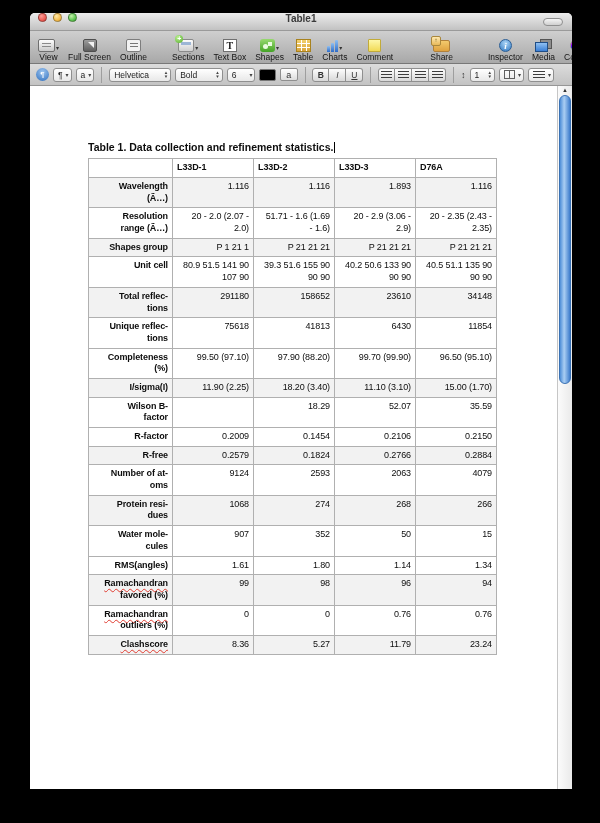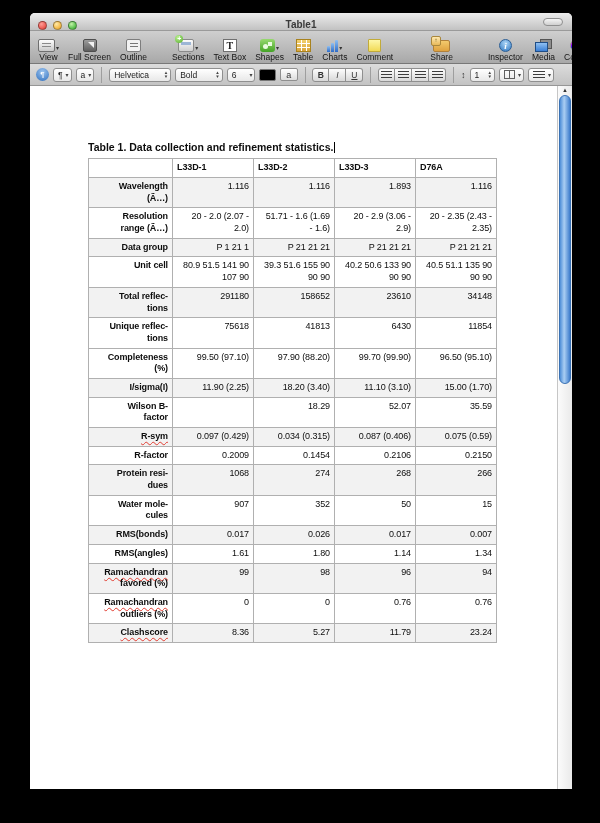--- a/index.html
+++ b/index.html
@@ -4,21 +4,21 @@
 <style>
   * { margin:0; padding:0; box-sizing:border-box; }
   html,body { width:600px; height:823px; background:#000; font-family:"Liberation Sans","DejaVu Sans",sans-serif; overflow:hidden; }
 
   .window { position:absolute; left:30px; top:13px; width:542px; height:776px;
             border-radius:5px 5px 0 0; overflow:hidden; background:#fff;
             box-shadow:0 8px 24px rgba(0,0,0,.7); }
 
   
   .titlebar { height:18px; background:linear-gradient(#ececec,#c2c2c2); border-bottom:1px solid #9a9a9a;
-              display:flex; align-items:flex-end; position:relative; }
+              display:flex; align-items:flex-start; position:relative; }
   .lights { display:flex; gap:6px; margin-left:8px; }
   .light { width:9px; height:9px; border-radius:50%; border:1px solid rgba(0,0,0,.35); }
   .light.red { background:radial-gradient(circle at 35% 30%,#ff9d96,#ee5f57 60%,#c93a31); }
   .light.yellow { background:radial-gradient(circle at 35% 30%,#ffe9a8,#f5bd4f 60%,#d99a2b); }
   .light.green { background:radial-gradient(circle at 35% 30%,#c4f2a9,#61c554 60%,#3f9e32); }
   .win-title { position:absolute; left:0; right:0; text-align:center; font-size:10px; font-weight:bold; color:#3a3a3a; }
   .pill { position:absolute; right:9px; top:5px; width:20px; height:8px; border-radius:4px;
           border:1px solid #8f8f8f; background:linear-gradient(#f5f5f5,#cfcfcf); }
 
   
@@ -328,21 +328,21 @@
               <td>20  - 2.0 (2.07 -
 2.0)</td>
               <td>51.71  - 1.6 (1.69
 - 1.6)</td>
               <td>20  - 2.9 (3.06 -
 2.9)</td>
               <td>20  - 2.35 (2.43 -
 2.35)</td>
             </tr>
             <tr class="alt">
-              <th>Data group</th>
+              <th>Shapes group</th>
               <td>P 1 21 1</td>
               <td>P 21 21 21</td>
               <td>P 21 21 21</td>
               <td>P 21 21 21</td>
             </tr>
             <tr>
               <th>Unit cell</th>
               <td>80.9 51.5 141 90
 107 90</td>
               <td>39.3 51.6 155 90
@@ -384,57 +384,58 @@
               <td>15.00 (1.70)</td>
             </tr>
             <tr>
               <th>Wilson B-
 factor</th>
               <td></td>
               <td>18.29</td>
               <td>52.07</td>
               <td>35.59</td>
             </tr>
-            <tr class="alt">
-              <th><span class="sq">R-sym</span></th>
-              <td>0.097 (0.429)</td>
-              <td>0.034 (0.315)</td>
-              <td>0.087 (0.406)</td>
-              <td>0.075 (0.59)</td>
-            </tr>
             <tr>
               <th>R-factor</th>
               <td>0.2009</td>
               <td>0.1454</td>
               <td>0.2106</td>
               <td>0.2150</td>
+            </tr>
+            <tr class="alt">
+              <th>R-free</th>
+              <td>0.2579</td>
+              <td>0.1824</td>
+              <td>0.2766</td>
+              <td>0.2884</td>
+            </tr>
+            <tr>
+              <th>Number of at-
+oms</th>
+              <td>9124</td>
+              <td>2593</td>
+              <td>2063</td>
+              <td>4079</td>
             </tr>
             <tr class="alt">
               <th>Protein resi-
 dues</th>
               <td>1068</td>
               <td>274</td>
               <td>268</td>
               <td>266</td>
             </tr>
             <tr>
               <th>Water mole-
 cules</th>
               <td>907</td>
               <td>352</td>
               <td>50</td>
               <td>15</td>
             </tr>
-            <tr class="alt">
-              <th>RMS(bonds)</th>
-              <td>0.017</td>
-              <td>0.026</td>
-              <td>0.017</td>
-              <td>0.007</td>
-            </tr>
             <tr>
               <th>RMS(angles)</th>
               <td>1.61</td>
               <td>1.80</td>
               <td>1.14</td>
               <td>1.34</td>
             </tr>
             <tr class="alt">
               <th><span class="sq">Ramachandran</span>
 favored (%)</th>

